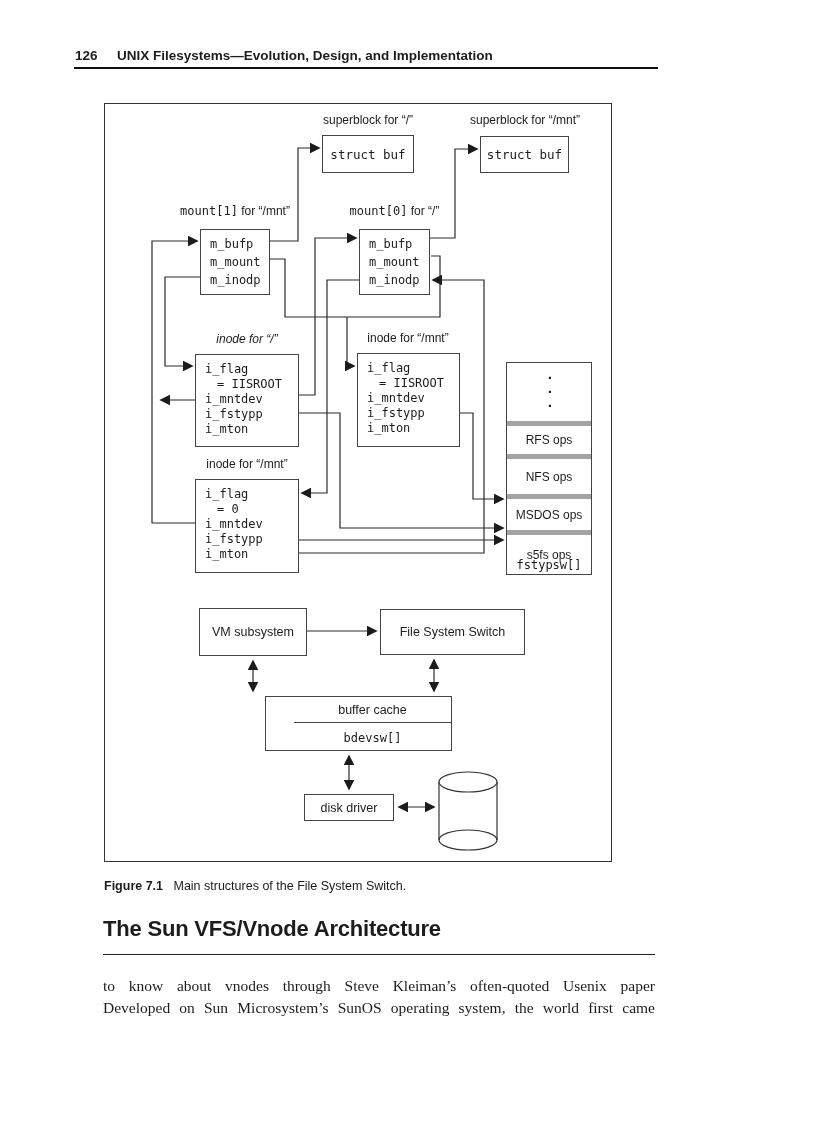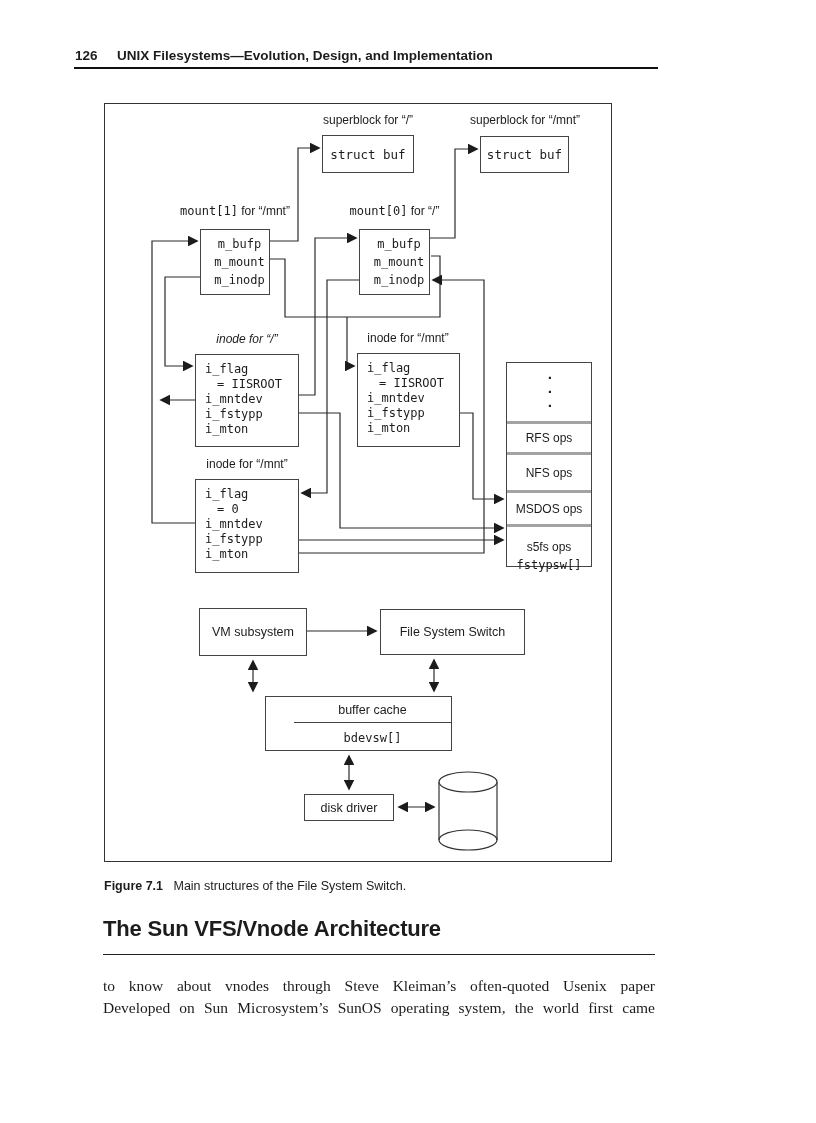--- a/index.html
+++ b/index.html
@@ -10,24 +10,24 @@
   .hdr-num{left:75px;top:48px;font-size:13.5px;font-weight:bold;}
   .hdr-title{left:117px;top:48px;font-size:13.5px;font-weight:bold;}
   .hdr-rule{left:74px;top:67px;width:584px;height:2px;background:#111;}
   
   .frame{left:104px;top:103px;width:506px;height:757px;border:1px solid #333;}
   .frame svg{position:absolute;left:0;top:0;}
   .dbox{position:absolute;border:1px solid #444;background:#fff;box-sizing:border-box;}
   .mono{font-family:"DejaVu Sans Mono","Liberation Mono",monospace;}
   .cap-lbl{font-size:12px;color:#1c1c1c;text-align:center;}
   .cc{display:flex;align-items:center;justify-content:center;}
-  .fieldcol{padding:5px 0 0 9px;font-size:12px;line-height:18px;text-align:center;}
+  .fieldcol{padding:5px 0 0 9px;font-size:12px;line-height:18px;}
   .inodecol{padding:7px 0 0 9px;font-size:12px;line-height:15px;}
   .indent{padding-left:12px;}
-  .tcell{border-top:3px solid #a3a3a3;display:flex;align-items:center;justify-content:center;
+  .tcell{border-top:5px solid #a3a3a3;display:flex;align-items:center;justify-content:center;
          font-size:12px;background:#fff;}
   .tcell.first{border-top:none;}
   .dot{position:absolute;font-size:13px;font-weight:bold;font-family:"DejaVu Sans Mono",monospace;}
   
   .caption{left:104px;top:879px;font-size:12.5px;}
   .caption b{font-weight:bold;}
   .h1{left:103px;top:916px;width:552px;font-size:22px;font-weight:bold;letter-spacing:-0.2px;}
   .h1-rule{left:103px;top:954px;width:552px;height:1px;background:#222;}
   .body-text{left:103px;top:975px;width:552px;font-family:"Liberation Serif",serif;
              font-size:15.5px;line-height:21.5px;}

